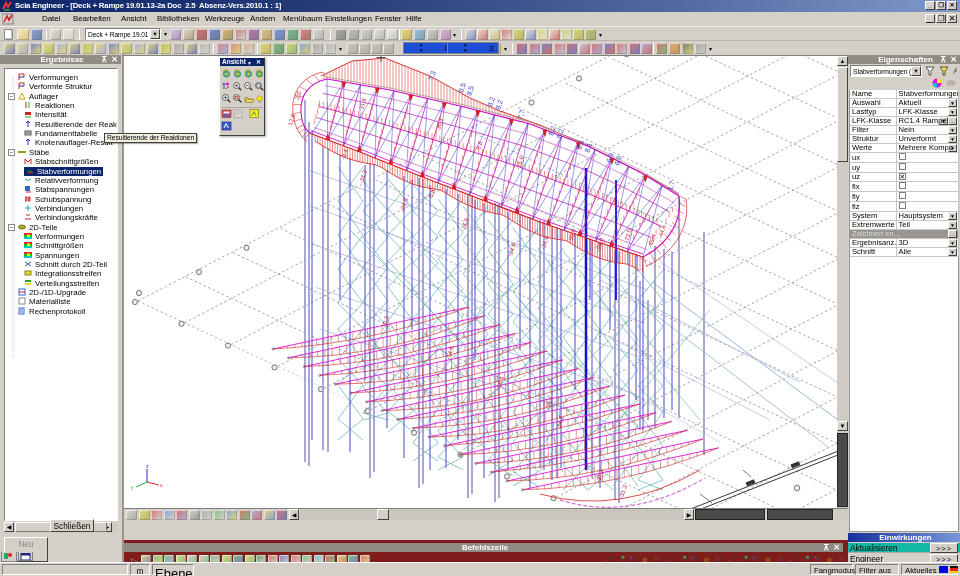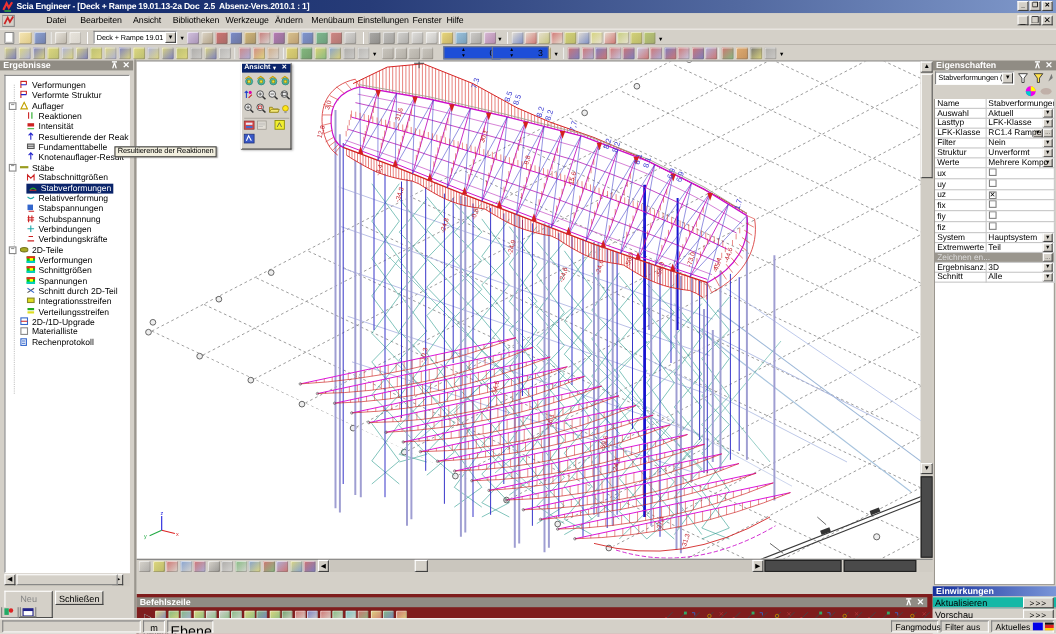--- a/index.html
+++ b/index.html
@@ -10,21 +10,21 @@
 .menubar { left:0; top:12px; width:960px; height:14px; background:#d4d0c8; }
 .menubar span { position:absolute; top:2px; font-size:8px; letter-spacing:-0.1px; color:#000; }
 .tbrow { left:0; top:26px; width:960px; height:15px; background:#d4d0c8; border-top:1px solid #f0ede8; border-bottom:1px solid #b8b4ac; }
 .tbrow2 { left:0; top:41px; width:960px; height:15px; background:#d4d0c8; border-bottom:1px solid #808080; }
 .ic { position:absolute; top:2px; height:11px; border-radius:1px; box-shadow:inset -1px -1px 0 rgba(110,106,98,.4), inset 1px 1px 0 rgba(255,255,255,.55); }
 .sep { position:absolute; top:2px; width:1px; height:11px; background:#9a968e; border-right:1px solid #fff; }
 .combo { position:absolute; background:#fff; border:1px solid; border-color:#808080 #fff #fff #808080; font-size:6.8px; letter-spacing:-0.1px; }
 .combo .arr { position:absolute; right:0; top:0; bottom:0; width:10px; background:#d4d0c8; border:1px solid; border-color:#fff #404040 #404040 #fff; font-size:5.5px; text-align:center; line-height:9px; }
 .spin { position:absolute; background:#1d4ed8; border:1px solid #808080; font-size:8px;padding-left:41px; }
 .panelL { left:0; top:54px; width:124px; height:508px; background:#d4d0c8; border-right:2px solid #9a968e; }
-.phead { position:absolute; background:#908c84; color:#fff; font-size:8px; font-weight:bold; line-height:9px; padding-left:3px; }
+.phead { position:absolute; background:#908c84; color:#fff; font-size:8px; font-weight:bold; line-height:9px; padding-left:3px;text-align:center; }
 .treebox { position:absolute; left:4px; top:14px; width:114px; height:453px; background:#fff; border:1px solid; border-color:#808080 #fff #fff #808080; overflow:hidden; font-size:7.8px; }
 .ti { position:absolute; white-space:nowrap; color:#000; }
 .ti .tic { display:inline-block; width:8px; height:8px; vertical-align:-1px; margin-right:3px; }
 .sel { background:#0a246a; color:#fff; padding:0 2px; }
 .viewport { left:124px; top:56px; width:713px; height:452px; background:#fff; }
 .vsb { left:837px; top:56px; width:11px; height:452px; background:#d0ccc4; }
 .panelR { left:848px; top:54px; width:112px; height:522px; background:#d4d0c8; }
 .grid td { border:1px solid #c6c6c6; border-top:none; border-left:none; font-size:7.6px; padding:0 1px 0 2px; height:8.2px; line-height:8px; white-space:nowrap; overflow:hidden; }
 .grid { border-collapse:collapse; background:#fff; table-layout:fixed; }
 .darr { float:right; width:9px; height:8px; background:#d4d0c8; border:1px solid; border-color:#fff #404040 #404040 #fff; font-size:5px; line-height:6px; text-align:center; }
@@ -1896,21 +1896,21 @@
           <rect x="1" y="1" width="5" height="6" fill="#fff" stroke="#36c"></rect>
           <path d="M2 3 L5 3 M2 5 L5 5" stroke="#36c"></path>
         </svg>Rechenprotokoll</div>
     </div>
   <div class="abs" style="left:4px;top:468px;width:114px;height:11px;background:#d0ccc4">
      <div class="abs" style="left:0;top:0;width:10px;height:10px;background:#d4d0c8;border:1px solid;border-color:#fff #404040 #404040 #fff;font-size:6px;text-align:center;line-height:9px">◀</div>
      <div class="abs" style="right:6px;top:0;width:10px;height:10px;background:#d4d0c8;border:1px solid;border-color:#fff #404040 #404040 #fff;font-size:6px;text-align:center;line-height:9px">▶</div>
      <div class="abs" style="left:11px;top:0;width:92px;height:10px;background:#d4d0c8;border:1px solid;border-color:#fff #808080 #808080 #fff"></div>
   </div>
   <div class="btn" style="left:4px;top:483px;width:44px;height:25px;color:#888;line-height:12px">Neu</div>
-  <div class="btn" style="left:50px;top:483px;width:44px;height:13px;line-height:12px">Schließen</div>
+  <div class="btn" style="left:50px;top:465px;width:44px;height:13px;line-height:12px">Schließen</div>
   <div class="abs" style="left:1px;top:498px;width:16px;height:10px;background:#d4d0c8;border:1px solid #808080;border-top:none">
     <svg width="14" height="8">
         <rect x="2" y="1" width="4" height="6" fill="#2a6"></rect>
         <circle cx="8" cy="3" r="2" fill="#d22"></circle>
       </svg>
   </div>
   <div class="abs" style="left:18px;top:498px;width:15px;height:9px;background:#d4d0c8;border:1px solid #808080;border-top:none">
     <svg width="13" height="7">
         <rect x="2" y="0" width="9" height="7" fill="#fff" stroke="#228"></rect>
         <rect x="2" y="0" width="9" height="2.5" fill="#228"></rect>
@@ -2004,21 +2004,21 @@
         </tr>
 <tr>
           <td style="width:46px">Schnitt</td>
           <td><span class="darr">▼</span>Alle</td>
         </tr>
       </tbody>
     </table>
   <div class="phead" style="left:0;top:479px;width:112px;height:9px;background:linear-gradient(90deg,#16309c,#7a96d8);">Einwirkungen</div>
   <div class="abs" style="left:0;top:489px;width:112px;height:10px;background:#14b8a6;border-bottom:1px solid #aaa;font-size:8.3px;padding-left:2px">Aktualisieren</div>
   <div class="btn" style="left:82px;top:489px;width:28px;height:10px;font-size:7.5px;line-height:9px;letter-spacing:1px">&gt;&gt;&gt;</div>
-  <div class="abs" style="left:0;top:500px;width:112px;height:10px;background:#d4d0c8;font-size:8.3px;padding-left:2px">Vorschau</div>
+  <div class="abs" style="left:0;top:500px;width:112px;height:10px;background:#d4d0c8;font-size:8.3px;padding-left:2px">Engineer</div>
   <div class="btn" style="left:82px;top:500px;width:28px;height:10px;font-size:7.5px;line-height:9px;letter-spacing:1px">&gt;&gt;&gt;</div>
 </div>
 
 <div class="abs statusbar">
   <div class="sseg" style="left:2px;width:126px"></div>
   <div class="sseg" style="left:130px;width:20px;text-align:center">m</div>
   <div class="sseg" style="left:152px;width:42px;padding:1px 1px 0 2px;font-size:13px">Ebene XY</div>
   <div class="sseg" style="left:810px;width:43px;font-size:7.8px">Fangmodus</div>
   <div class="sseg" style="left:855px;width:44px;font-size:7.8px">Filter aus</div>
   <div class="sseg" style="left:901px;width:57px;font-size:7.8px">Aktuelles B</div>

